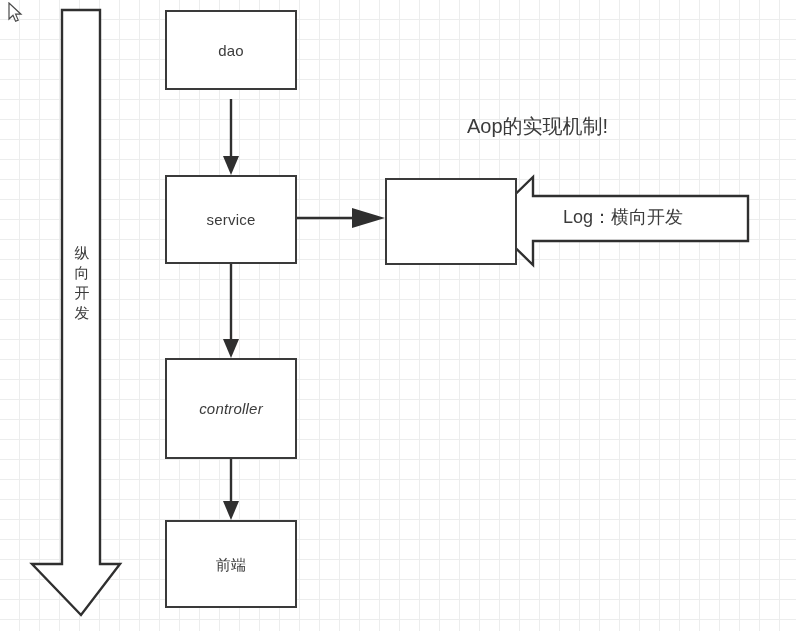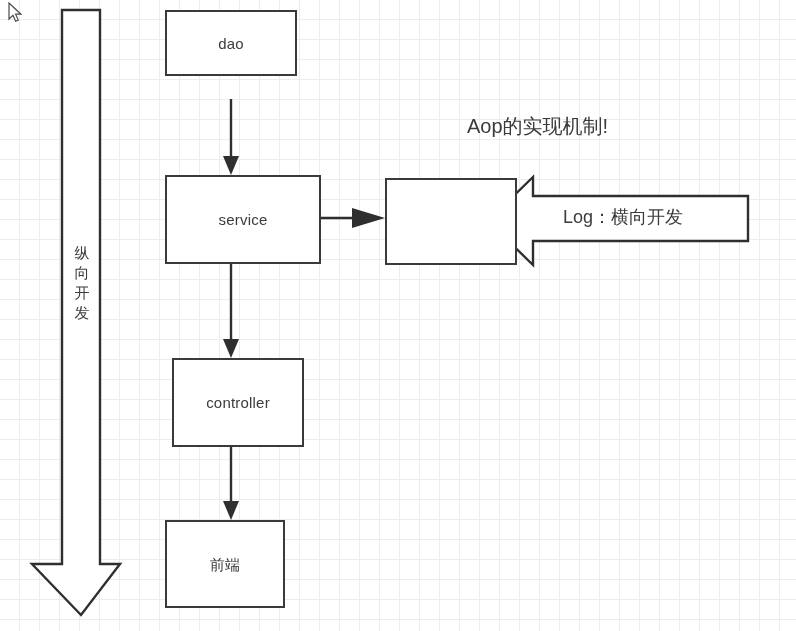--- a/index.html
+++ b/index.html
@@ -116,33 +116,33 @@
       <path d="M385,218 L352,208 L352,228 Z" fill="#2f2f2f"></path>
     </g>
 
     <path d="M748,196 L533,196 L533,177 L488,221 L533,265 L533,241 L748,241 Z" fill="#ffffff" stroke="#2f2f2f" stroke-width="2.4" stroke-linejoin="miter"></path>
   </svg>
 
   <div class="node" style="left:385px; top:178px; width:132px; height:87px;">
     <span class="node-label"></span>
   </div>
 
-  <div class="node" style="left:165px; top:10px; width:132px; height:66px;">
+  <div class="node" style="left:165px; top:10px; width:132px; height:80px;">
     <span class="node-label">dao</span>
   </div>
 
-  <div class="node" style="left:165px; top:175px; width:156px; height:89px;">
+  <div class="node" style="left:165px; top:175px; width:132px; height:89px;">
     <span class="node-label">service</span>
   </div>
 
-  <div class="node" style="left:172px; top:358px; width:132px; height:89px;">
+  <div class="node" style="left:165px; top:358px; width:132px; height:101px;font-style:italic;">
     <span class="node-label">controller</span>
   </div>
 
-  <div class="node" style="left:165px; top:520px; width:120px; height:88px;">
+  <div class="node" style="left:165px; top:520px; width:132px; height:88px;">
     <span class="node-label">前端</span>
   </div>
 
   <div class="vert-label">
     <span>纵</span>
     <span>向</span>
     <span>开</span>
     <span>发</span>
   </div>
 

